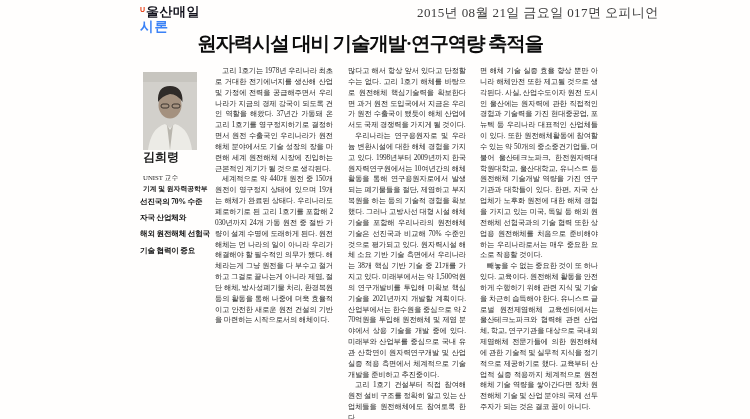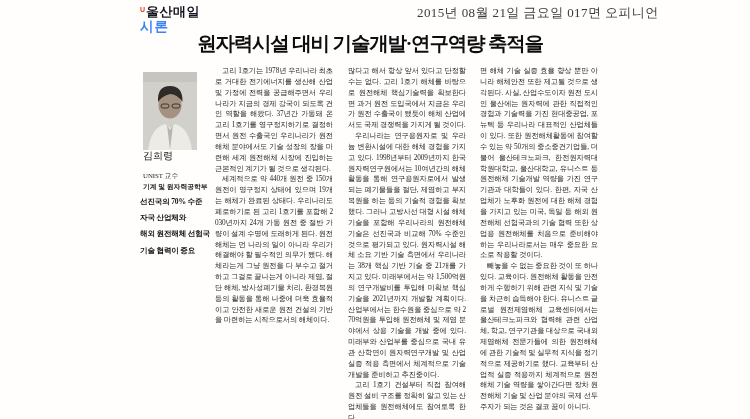--- a/index.html
+++ b/index.html
@@ -15,21 +15,21 @@
   .dateline{position:absolute;left:417px;top:4px;font-size:13px;color:#3a3a3a;letter-spacing:.4px;white-space:nowrap;}
   .section{position:absolute;left:140px;top:18px;font-size:13.5px;font-weight:bold;color:#3b82f6;letter-spacing:1px;}
   .headline{
     position:absolute;left:140px;top:30px;width:460px;text-align:center;
     font-size:19.5px;font-weight:bold;color:#0d0d0d;letter-spacing:-1.2px;white-space:nowrap;
   }
   
   .photo{position:absolute;left:143px;top:72px;width:54px;height:78px;background:#d2d0cb;overflow:hidden;}
   .photo svg{display:block;}
   .author{position:absolute;left:143px;top:151px;line-height:1;white-space:nowrap;}
-  .author .nm{font-weight:normal;font-size:10px;margin:0 0 12px 0;}
+  .author .nm{font-weight:bold;font-size:12px;margin:0 0 12px 0;}
   .author .af{font-size:6.8px;color:#222;margin:0 0 4px 0;}
   .author .dp{font-size:6.8px;font-weight:bold;color:#222;margin:0;}
   .pullquote{position:absolute;left:140px;top:194px;width:80px;}
   .pullquote .pq{font-weight:bold;font-size:7.6px;line-height:16.2px;color:#111;white-space:nowrap;letter-spacing:-.2px;}
   
   .col{position:absolute;top:66px;width:118px;font-size:7.25px;line-height:10.85px;
        text-align:justify;color:#232323;letter-spacing:-.1px;}
   .c1{left:215px;} .c2{left:348px;} .c3{left:480px;}
   .col p{margin:0;text-indent:7px;word-break:break-all;}
   .col p.cont{text-indent:0;}

